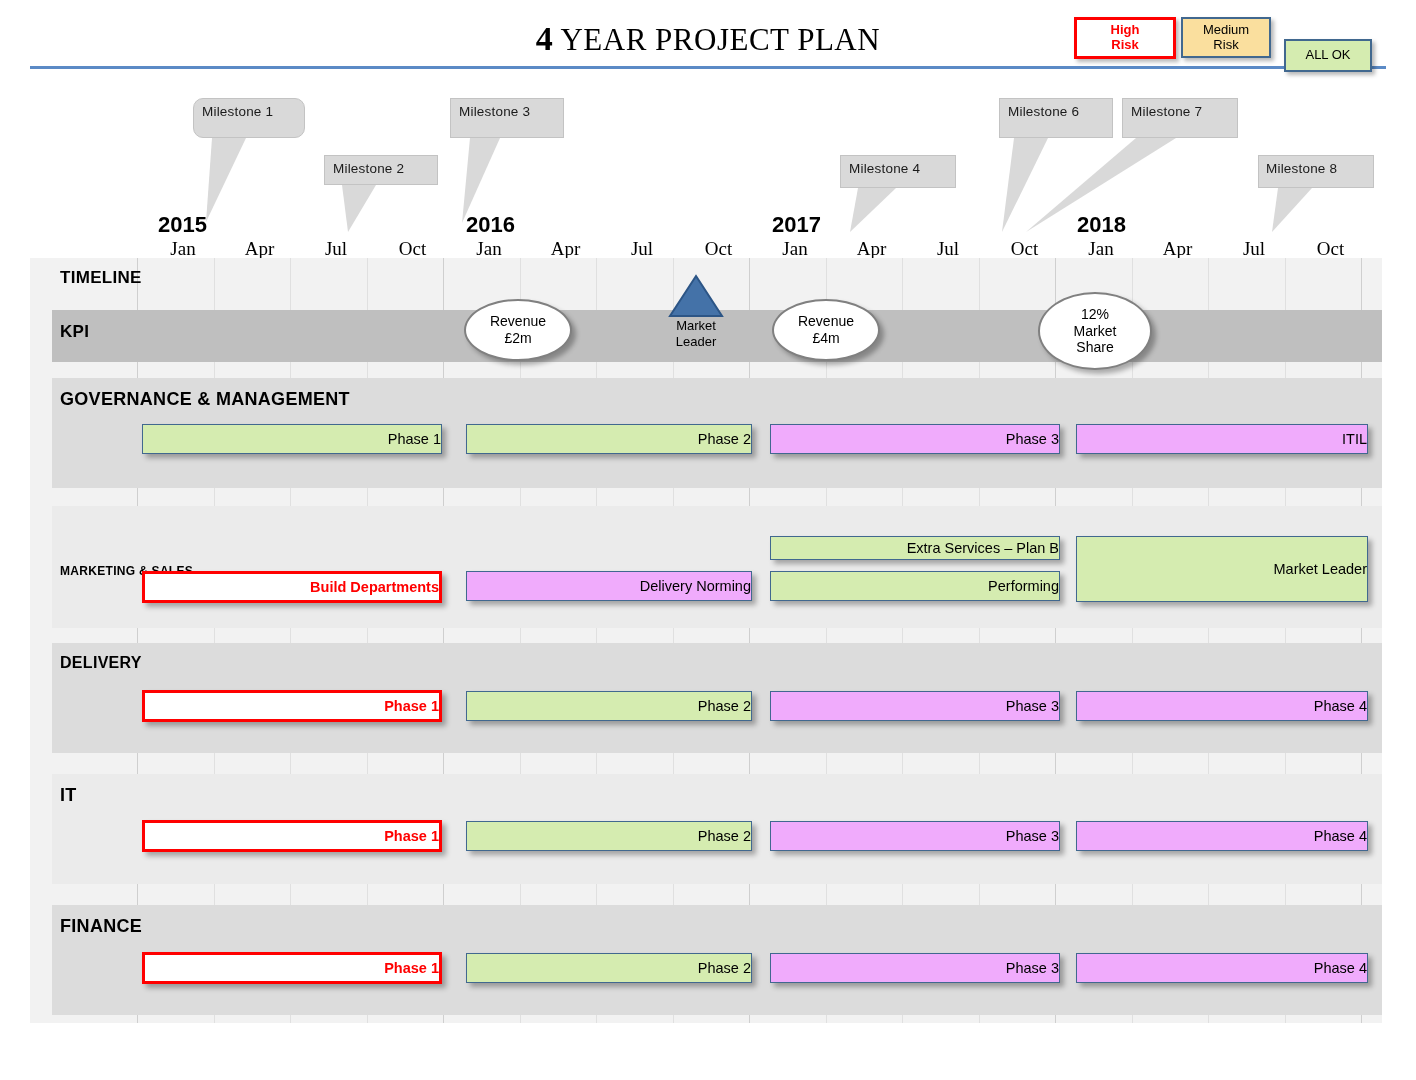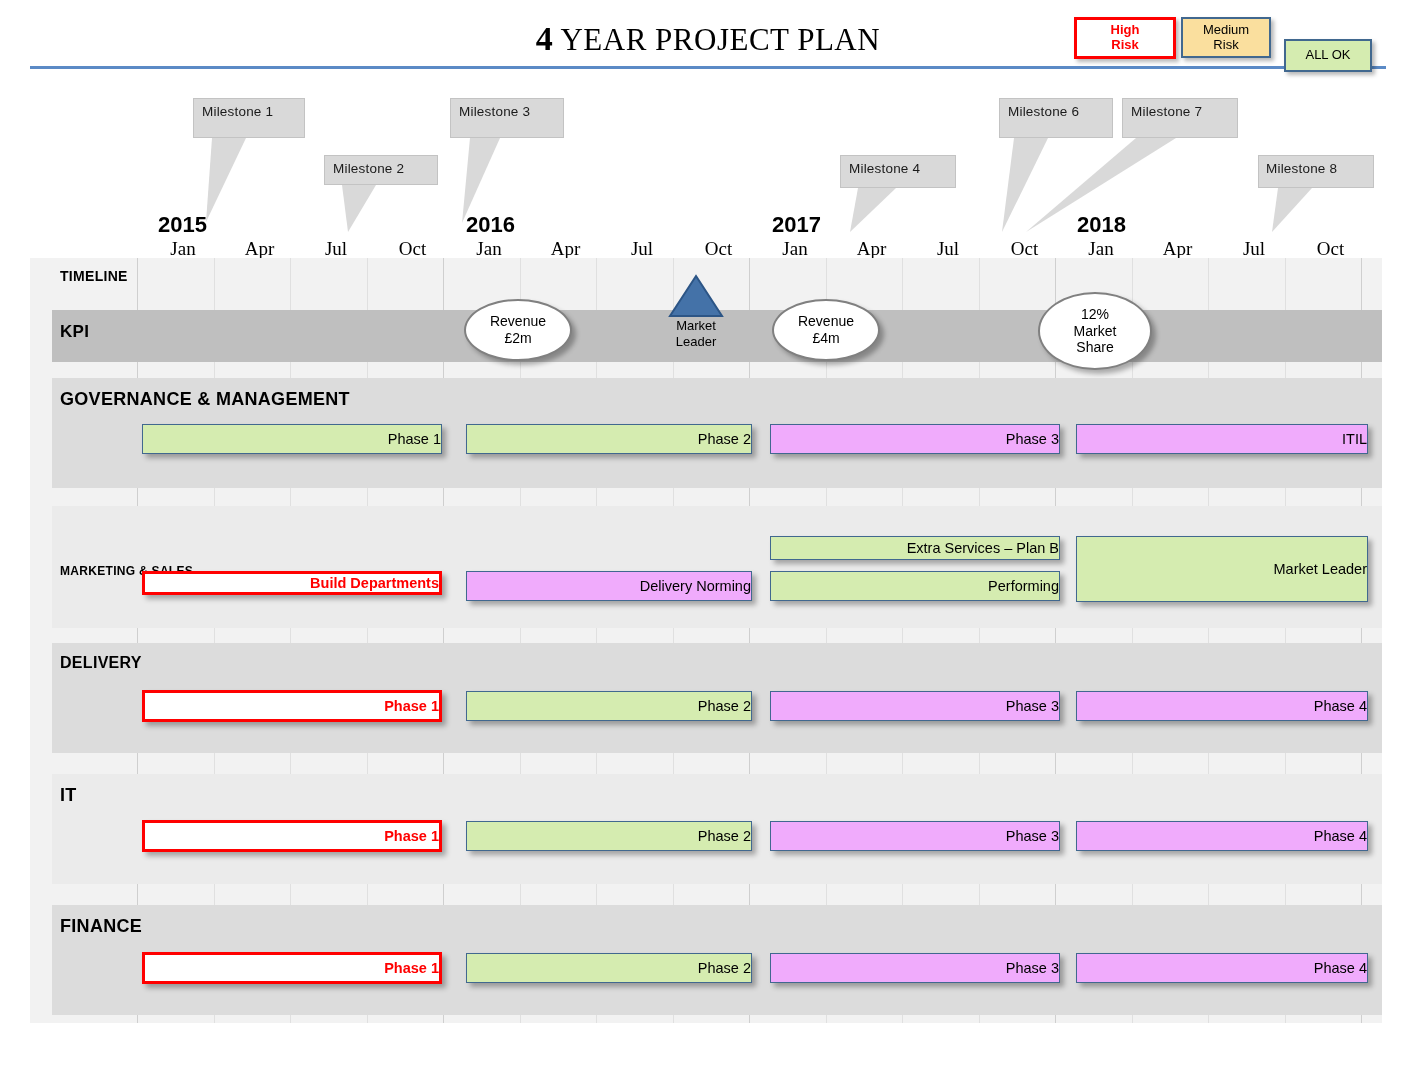--- a/index.html
+++ b/index.html
@@ -141,21 +141,21 @@
   <svg class="ms-tail" style="left:0;top:0;width:1416px;height:260px;">
     <polygon points="212,138 246,138 206,222"></polygon>
     <polygon points="342,185 376,185 348,232"></polygon>
     <polygon points="470,138 500,138 462,223"></polygon>
     <polygon points="858,188 896,188 850,232"></polygon>
     <polygon points="1014,138 1048,138 1002,232"></polygon>
     <polygon points="1136,138 1176,138 1026,232"></polygon>
     <polygon points="1278,188 1312,188 1272,232"></polygon>
   </svg>
 
-  <div class="ms-box" style="left:193px;top:98px;width:112px;height:40px;">
+  <div class="ms-box" style="left:193px;top:98px;width:112px;height:40px;border-radius:10px;">
     <span>Milestone  1</span>
   </div>
   <div class="ms-box" style="left:324px;top:155px;width:114px;height:30px;">
     <span>Milestone  2</span>
   </div>
   <div class="ms-box" style="left:450px;top:98px;width:114px;height:40px;">
     <span>Milestone  3</span>
   </div>
   <div class="ms-box" style="left:840px;top:155px;width:116px;height:33px;">
     <span>Milestone  4</span>
@@ -209,21 +209,21 @@
         <div class="gridline" style="left: 795.5px;"></div>
         <div class="gridline" style="left: 872px;"></div>
         <div class="gridline" style="left: 948.5px;"></div>
         <div class="gridline q1" style="left: 1025px;"></div>
         <div class="gridline" style="left: 1101.5px;"></div>
         <div class="gridline" style="left: 1178px;"></div>
         <div class="gridline" style="left: 1254.5px;"></div>
         <div class="gridline q1" style="left: 1331px;"></div>
       </div>
 
-    <div class="band-label" style="top:10px;font-size:14px;">TIMELINE</div>
+    <div class="band-label" style="top:10px;font-size:17px;">TIMELINE</div>
 
     <div class="band" style="top:52px;width:1330px;height:52px;background:#bfbfbf;"></div>
     <div class="band-label" style="top:64px;font-size:17px;">KPI</div>
 
     <div class="kpi-ellipse" style="left:434px;top:41px;width:108px;height:62px;">
       <span><span>Revenue</span><br><span>£2m</span></span>
     </div>
 
     <svg class="kpi-tri" style="left:638px;top:16px;width:56px;height:44px;">
       <polygon points="28,2 54,42 2,42" fill="#4472a8" stroke="#2c5586" stroke-width="2"></polygon>
@@ -255,21 +255,21 @@
         <span>ITIL</span>
       </div>
 
     <div class="band" style="top:248px;width:1330px;height:122px;background:#ebebeb;"></div>
     <div class="band-label" style="top:262px;font-size:12px;margin-top:44px;">MARKETING  &amp; SALES</div>
 
     <div class="bar green" style="left:740px;top:278px;width:290px;height:24px;">
         <span>Extra Services – Plan B</span>
       </div>
 
-    <div class="bar redout" style="left:112px;top:313px;width:300px;height:24px;">
+    <div class="bar redout" style="left:112px;top:313px;width:300px;height:32px;">
         <span>Build Departments</span>
       </div>
     <div class="bar amber" style="left:436px;top:313px;width:286px;height:30px;">
         <span>Delivery Norming</span>
       </div>
     <div class="bar green" style="left:740px;top:313px;width:290px;height:30px;">
         <span>Performing</span>
       </div>
 
     <div class="bar green" style="left:1046px;top:278px;width:292px;height:66px;">

